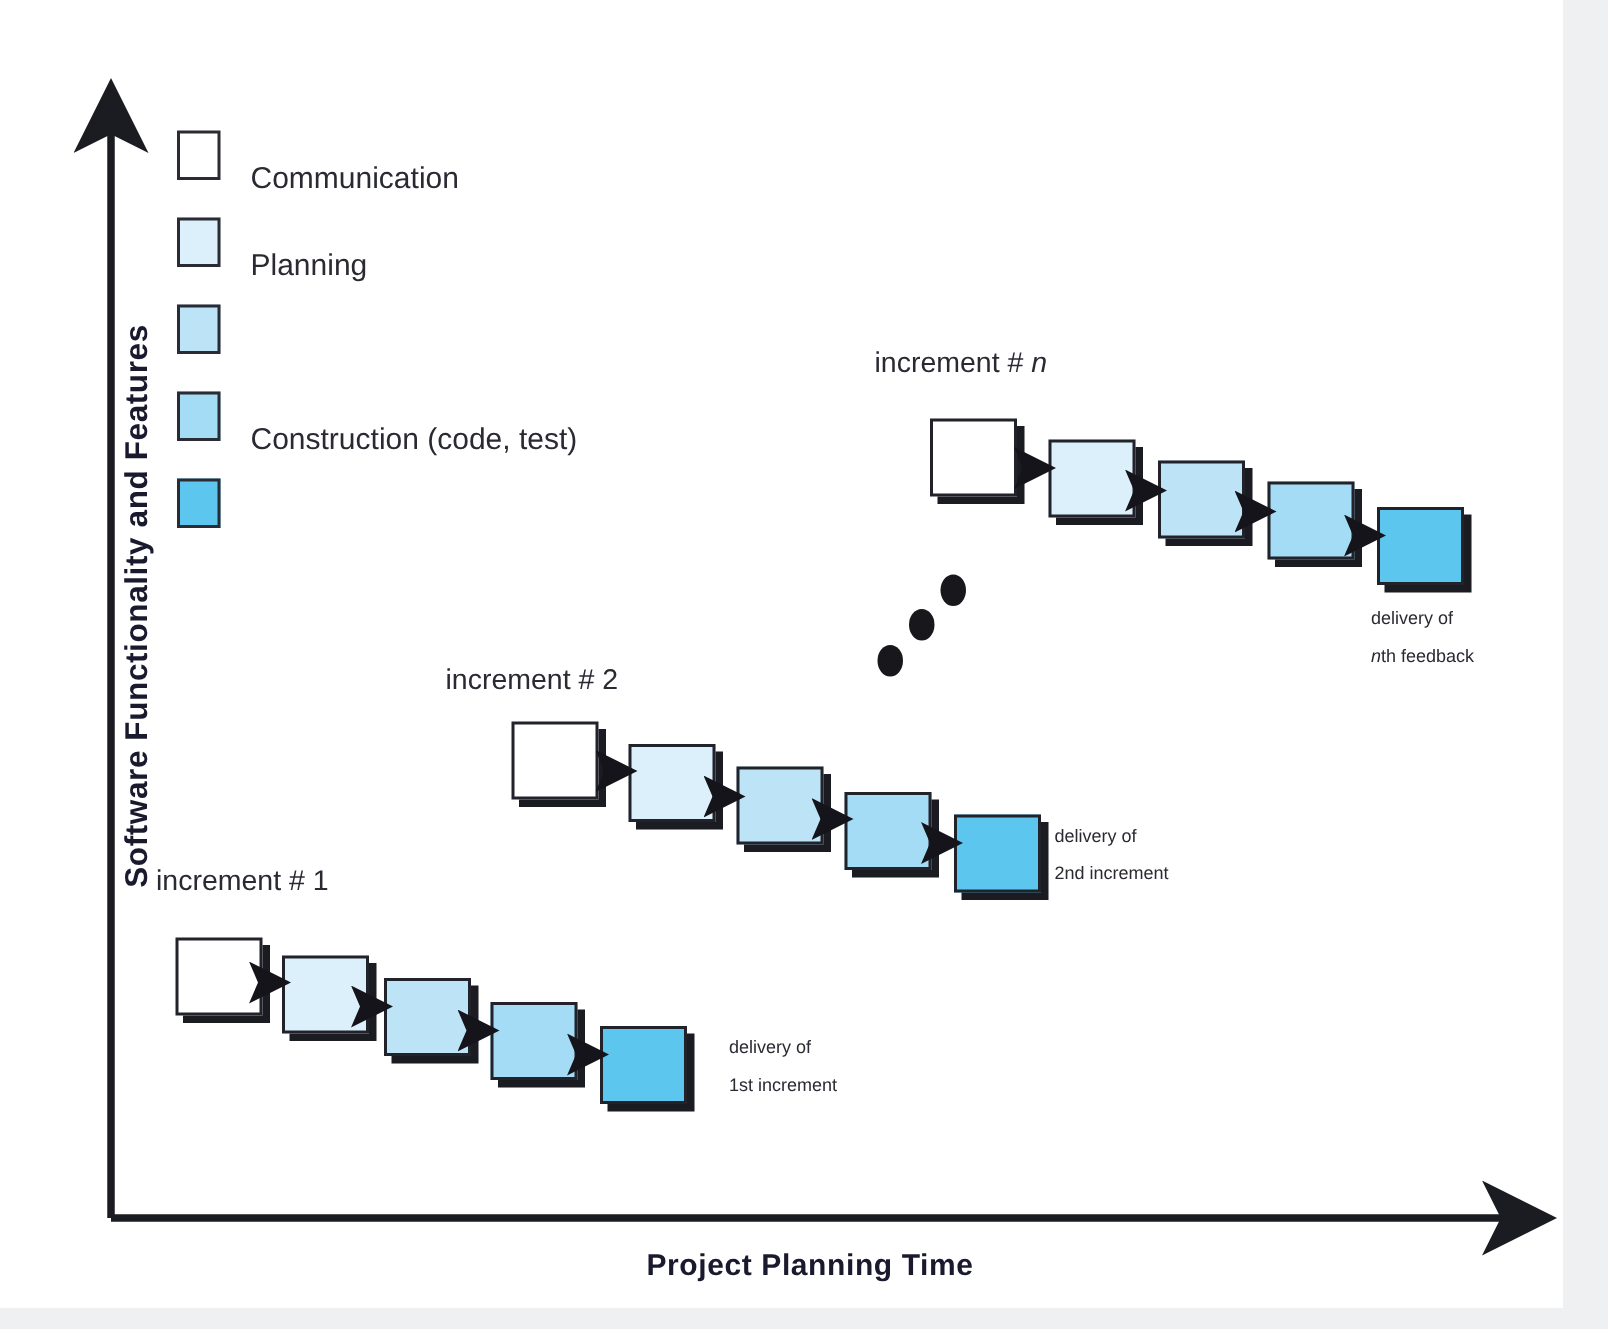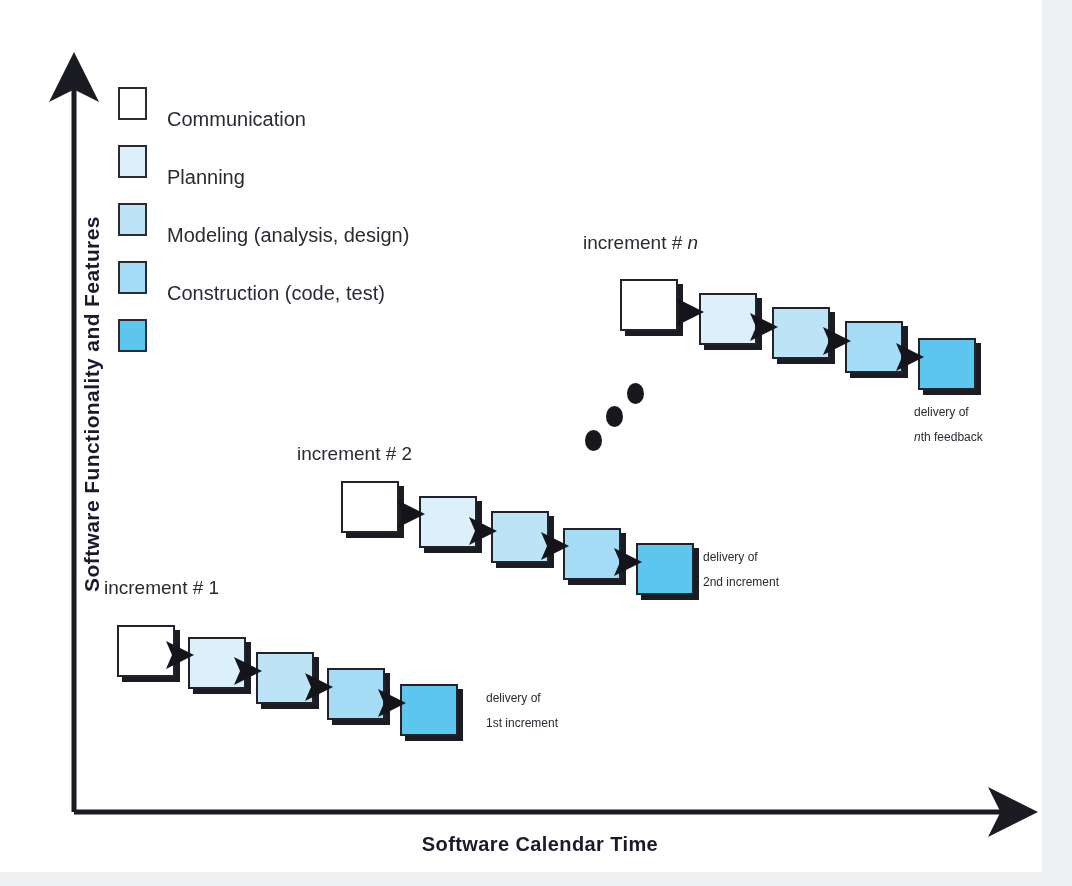--- a/index.html
+++ b/index.html
@@ -166,37 +166,36 @@
           <path d="M0,0 L7,3.5 L0,7 L1.5,3.5 z" fill="#14141a"></path>
         </marker>
       </defs>
 
       <line x1="74" y1="812" x2="74" y2="62" stroke="#1b1b22" stroke-width="5" marker-end="url(#arrHead)"></line>
 
       <line x1="74" y1="812" x2="1028" y2="812" stroke="#1b1b22" stroke-width="5" marker-end="url(#arrHead)"></line>
     </svg>
 
     <div class="axis-label-y">Software Functionality and Features</div>
-    <div class="axis-label-x">Software Calendar Time</div>
+    <div class="axis-label-x">Project Planning Time</div>
 
     <div class="legend">
 
       <div class="legend-row">
         <span class="legend-swatch" style="background:#ffffff"></span>
         <span class="legend-text">Communication</span>
       </div>
 
       <div class="legend-row">
         <span class="legend-swatch" style="background:#dcf0fb"></span>
         <span class="legend-text">Planning</span>
       </div>
 
       <div class="legend-row">
         <span class="legend-swatch" style="background:#bde3f6"></span>
-        <span class="legend-text">Modeling (analysis, design)</span>
       </div>
 
       <div class="legend-row">
         <span class="legend-swatch" style="background:#a3dcf4"></span>
         <span class="legend-text">Construction (code, test)</span>
       </div>
 
       <div class="legend-row">
         <span class="legend-swatch" style="background:#5cc6ef"></span>
       </div>

